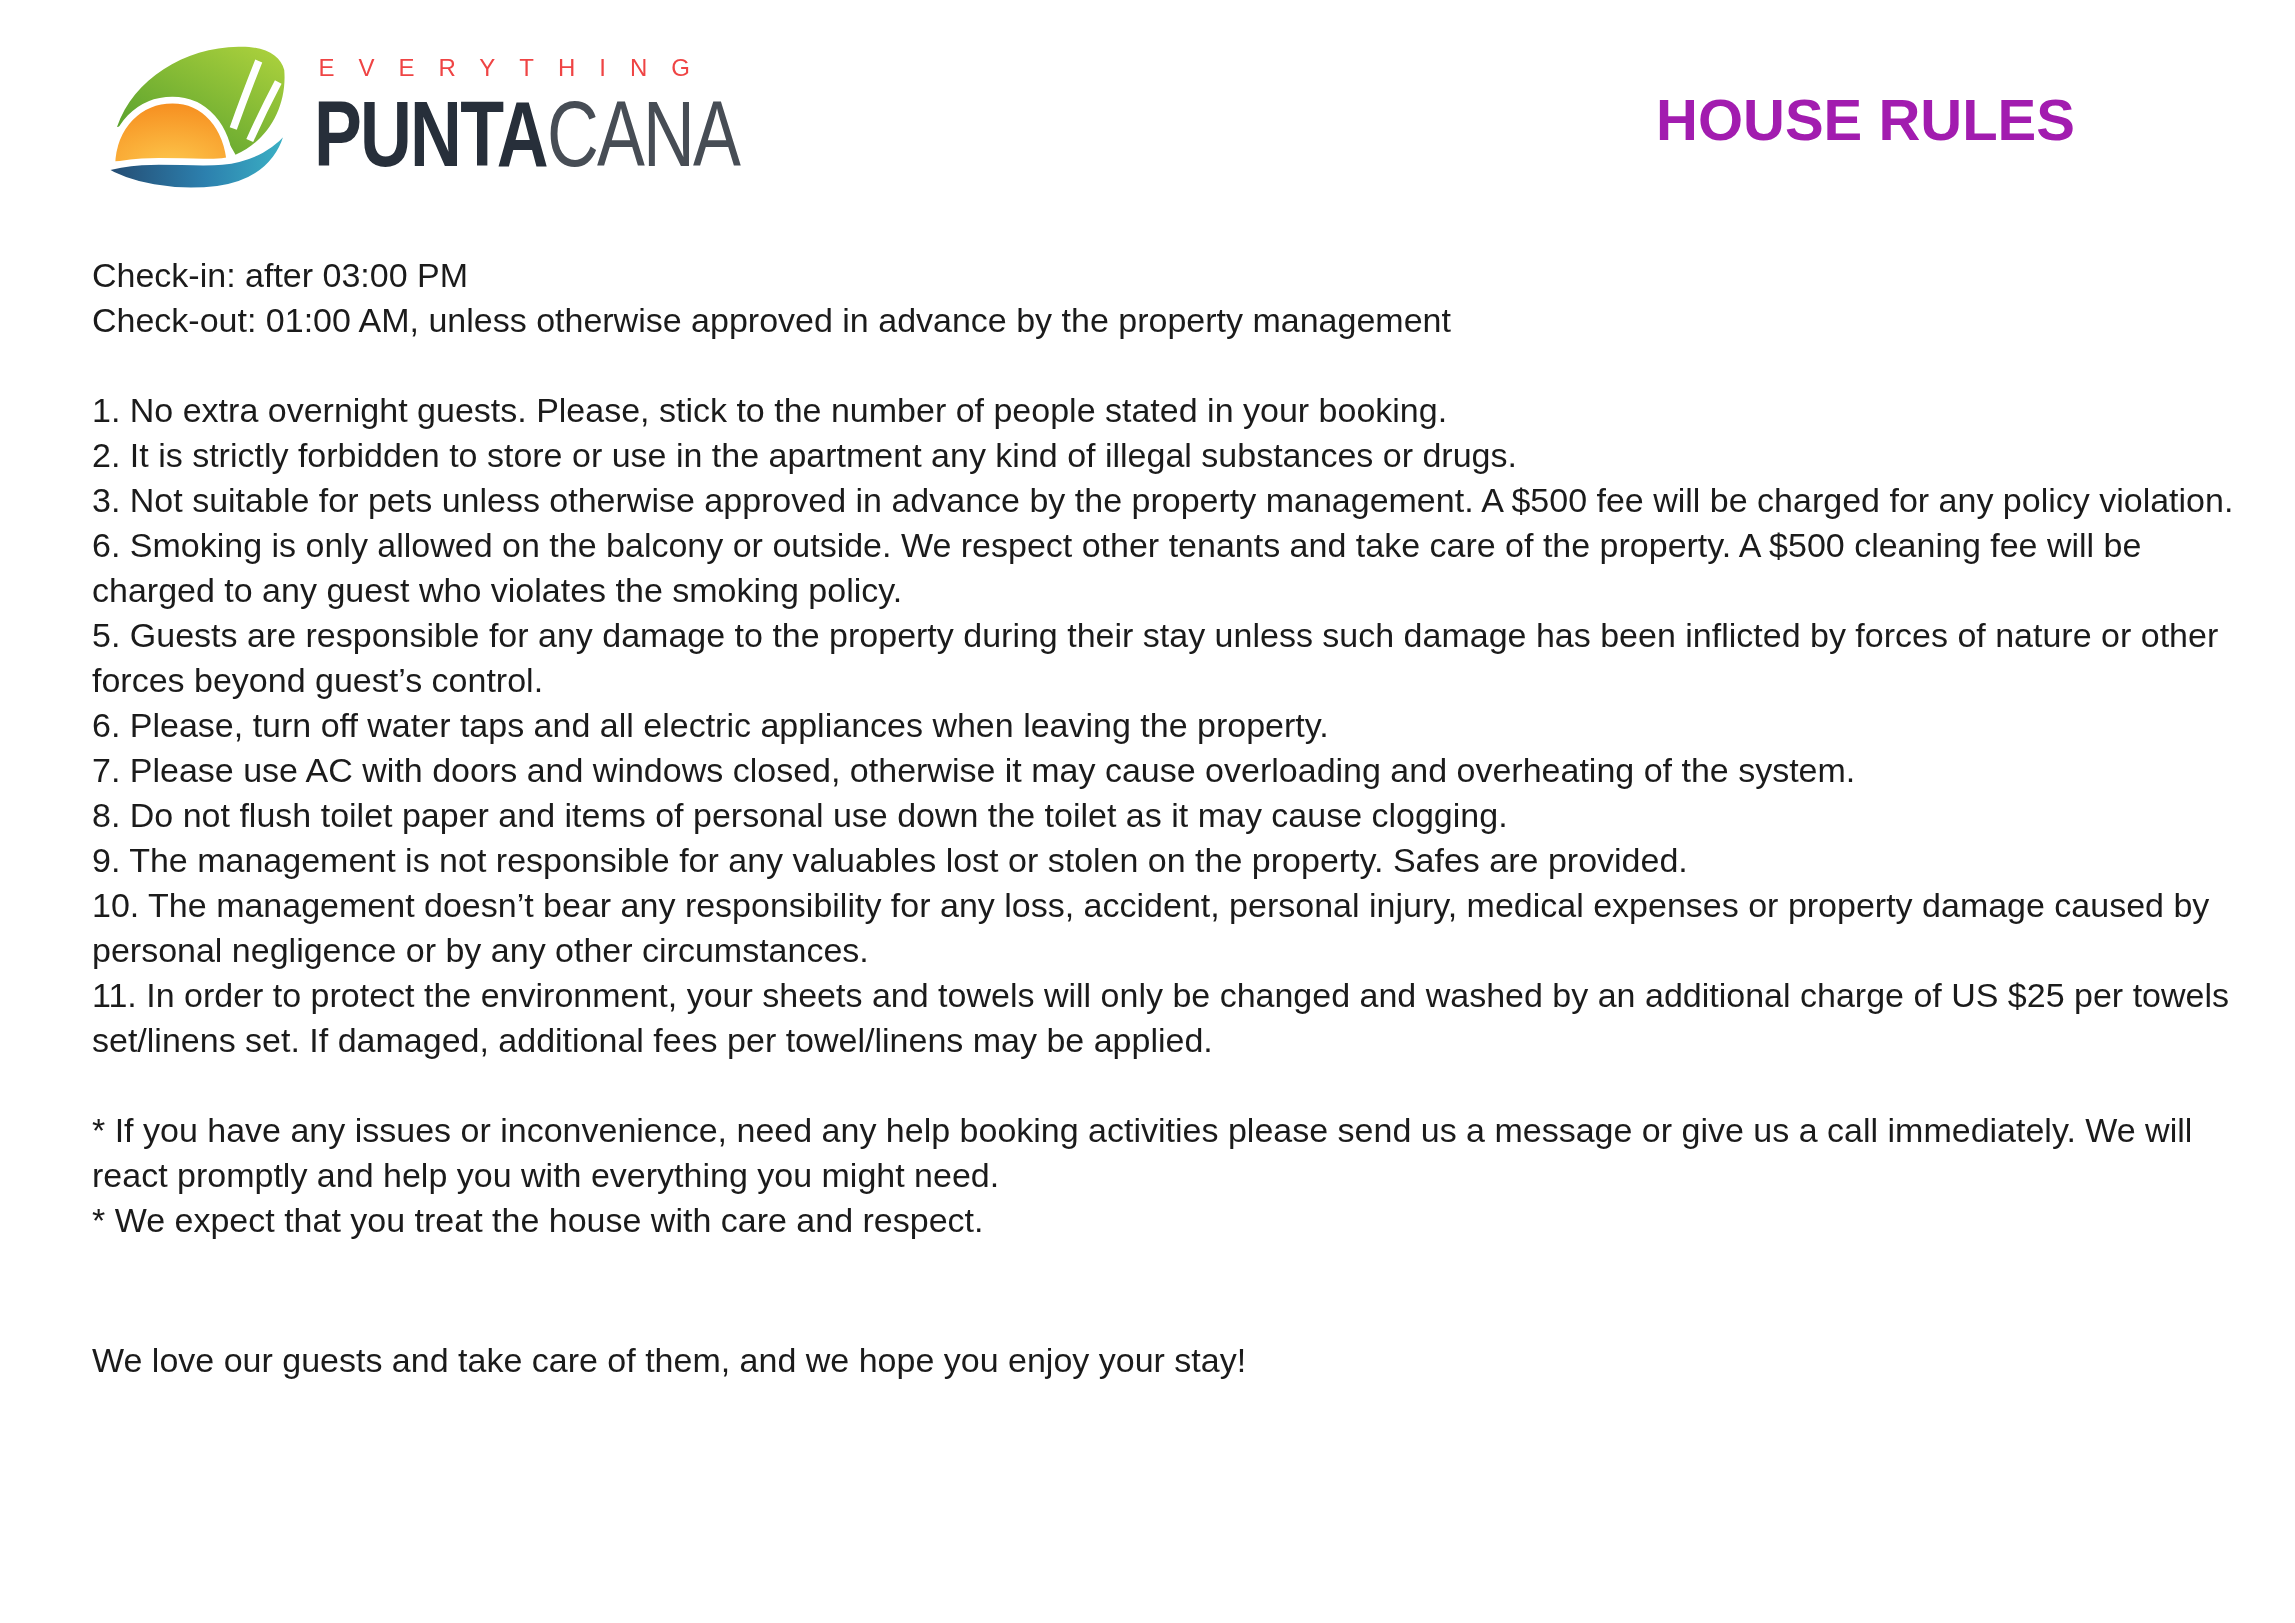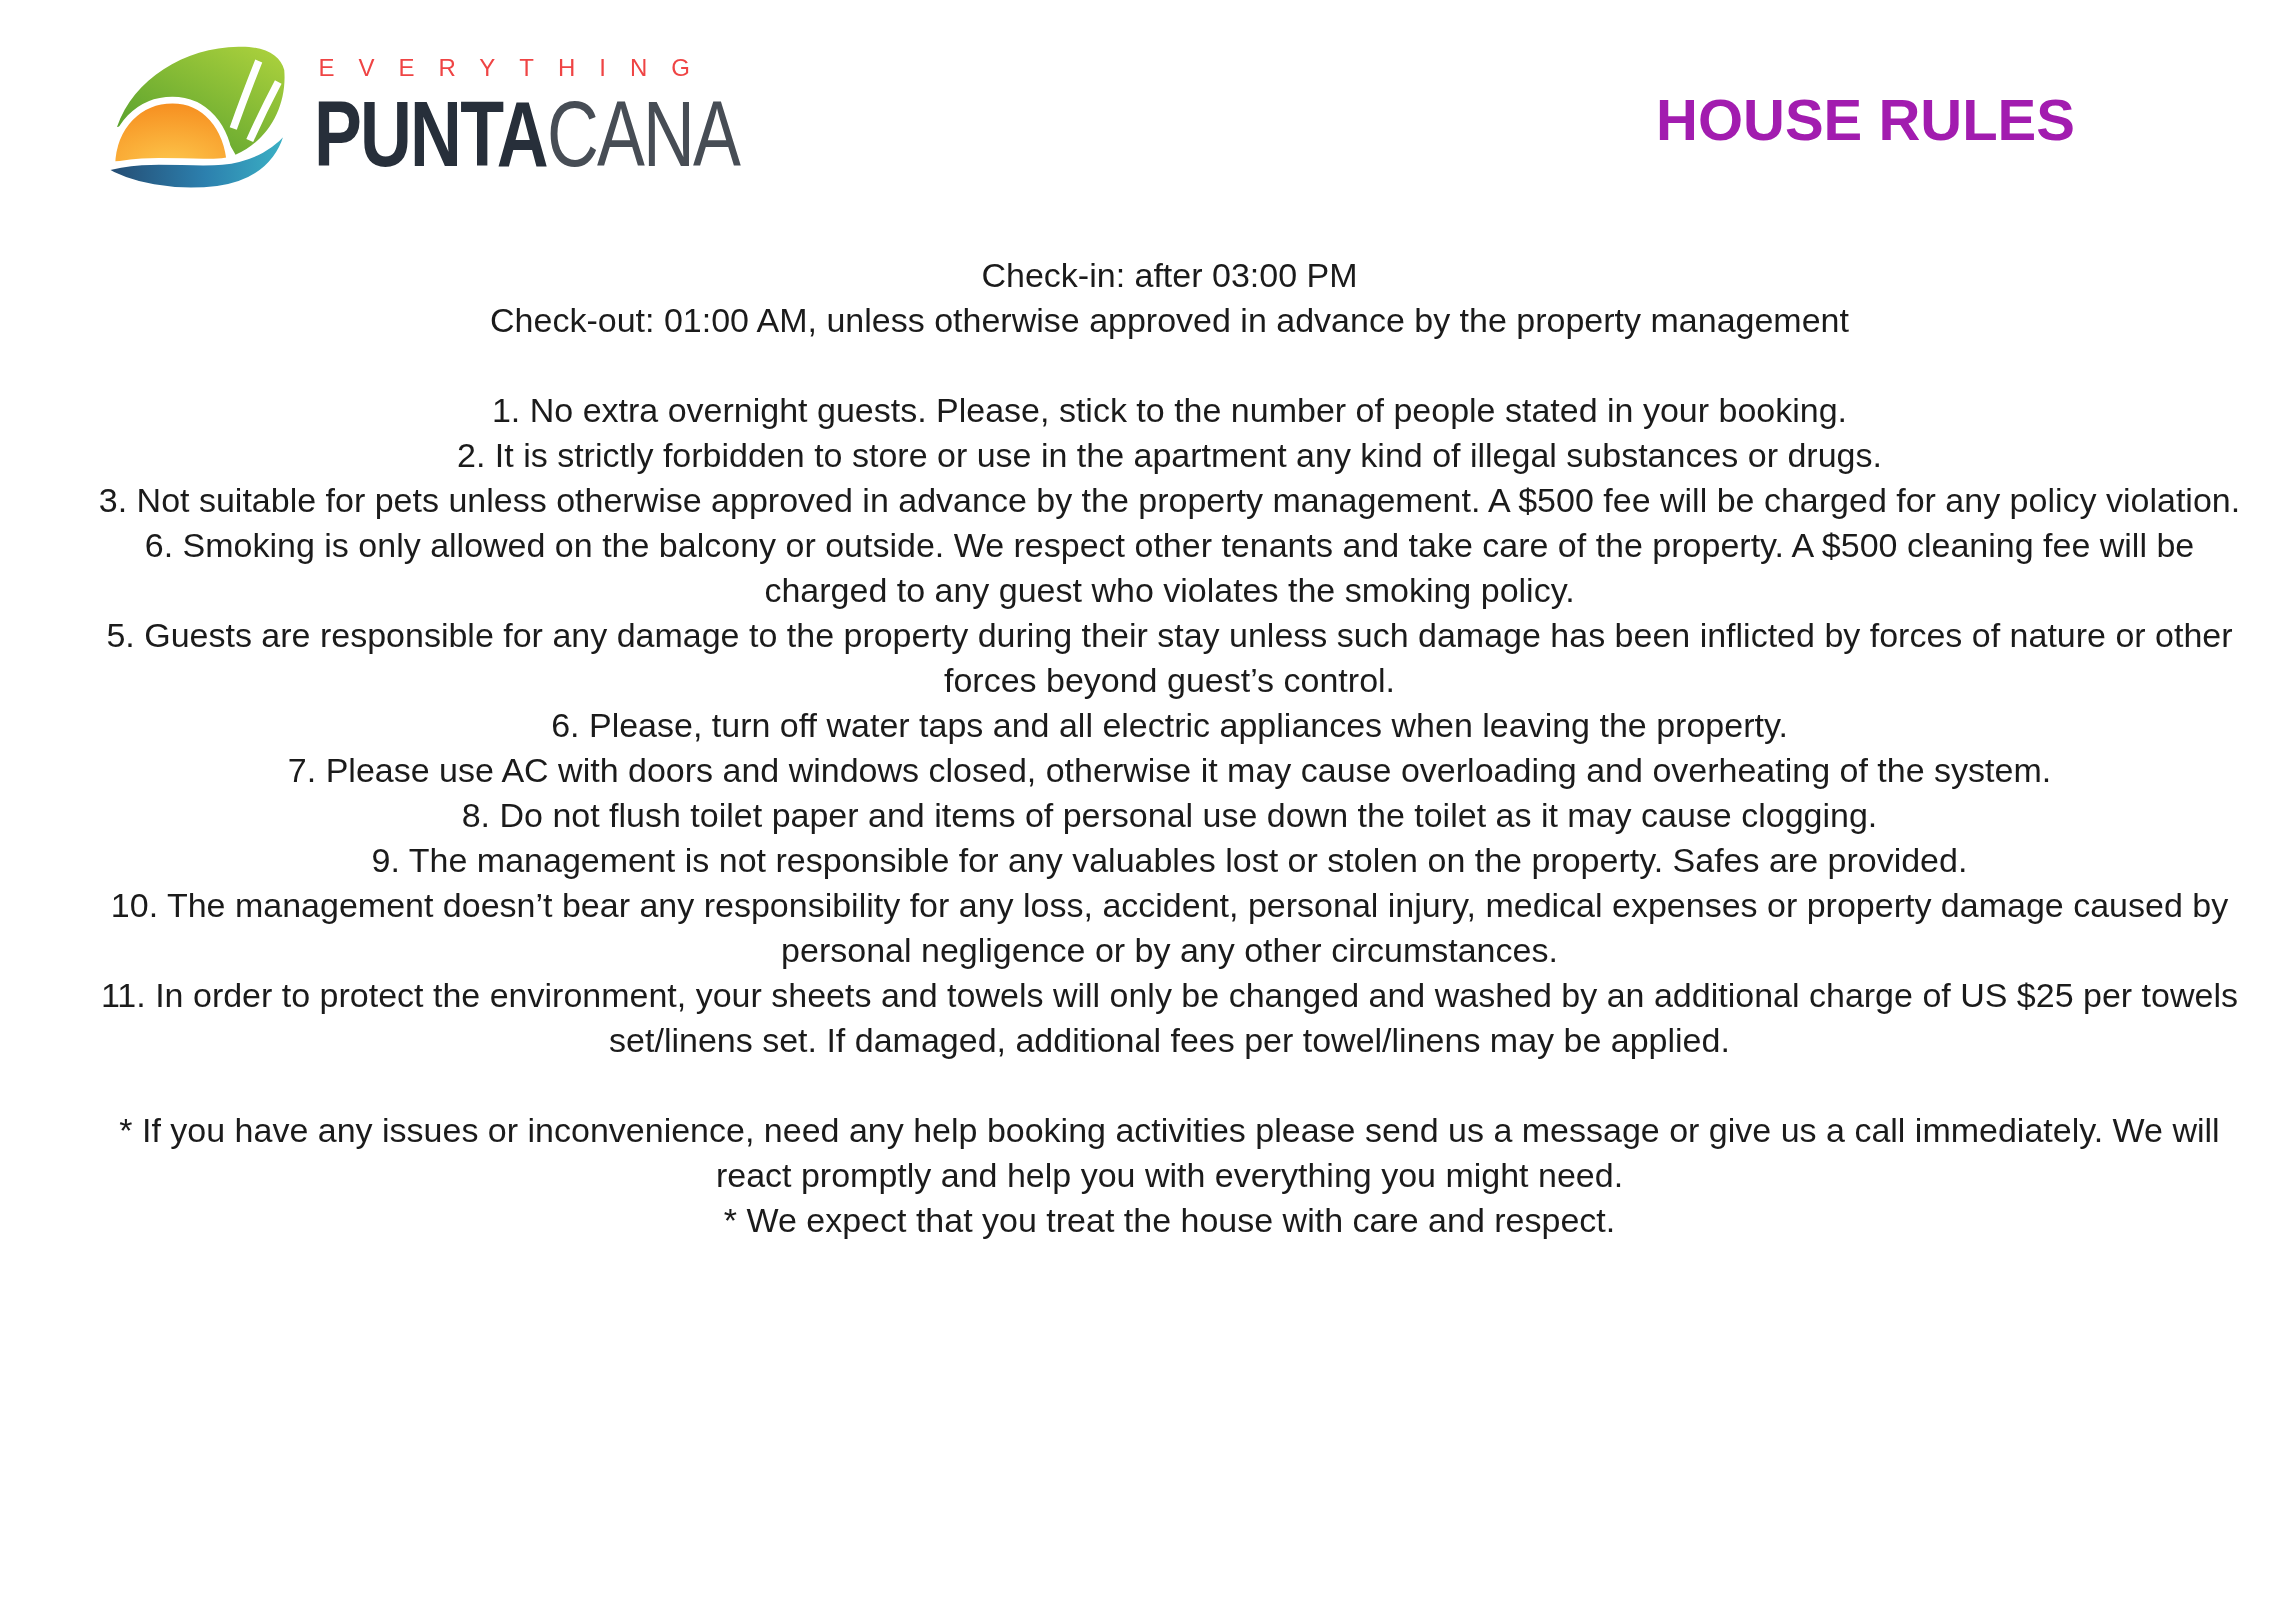--- a/index.html
+++ b/index.html
@@ -58,21 +58,21 @@
   
   .doc {
     position: absolute;
     left: 92px;
     top: 253px;
     width: 2155px;
     font-size: 34px;
     line-height: 45px;
     color: #1b1b1b;
   }
-  .para { margin: 0; text-align: center; }
+  .para { margin: 0; }
   .gap  { height: 45px; }
   .closing { margin-top: 95px; }
 </style>
 </head>
 <body>
 
 <div class="logo">
   <div class="logo-icon">
     <svg viewBox="0 0 280 220" xmlns="http://www.w3.org/2000/svg">
       <defs>
@@ -141,15 +141,16 @@
 
   <div class="gap"></div>
 
   <div>
 
       <p class="para">* If you have any issues or inconvenience, need any help booking activities please send us a message or give us a call immediately. We will react promptly and help you with everything you might need.</p>
 
       <p class="para">* We expect that you treat the house with care and respect.</p>
     </div>
 
+  <p class="para closing">We love our guests and take care of them, and we hope you enjoy your stay!</p>
 
 </div>
 
 
 </body></html>

